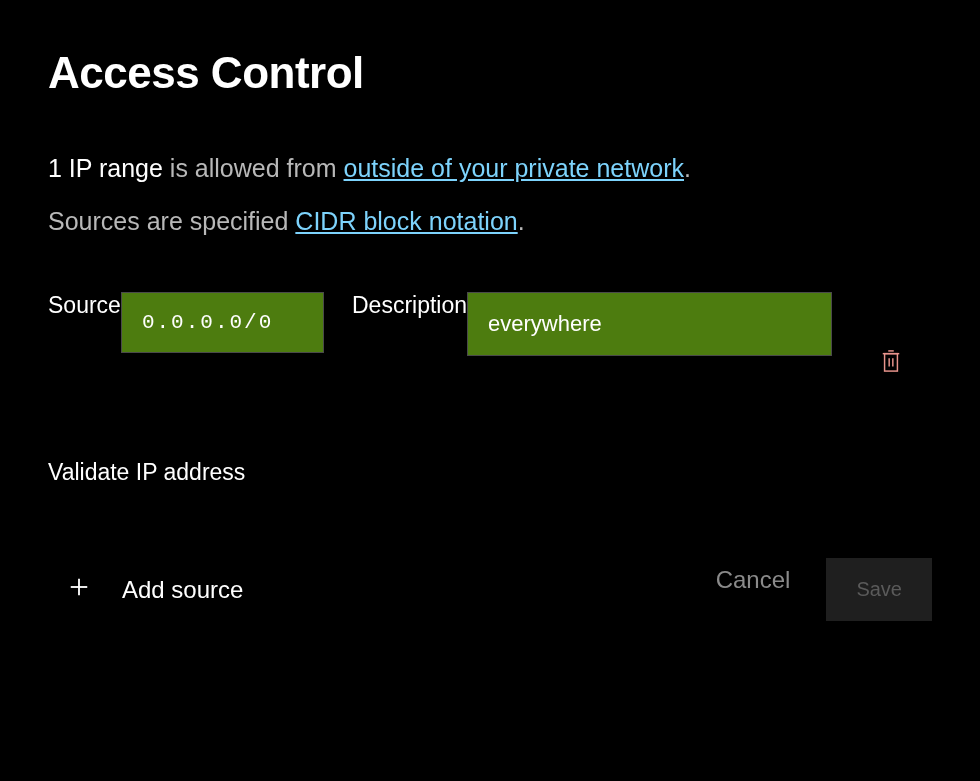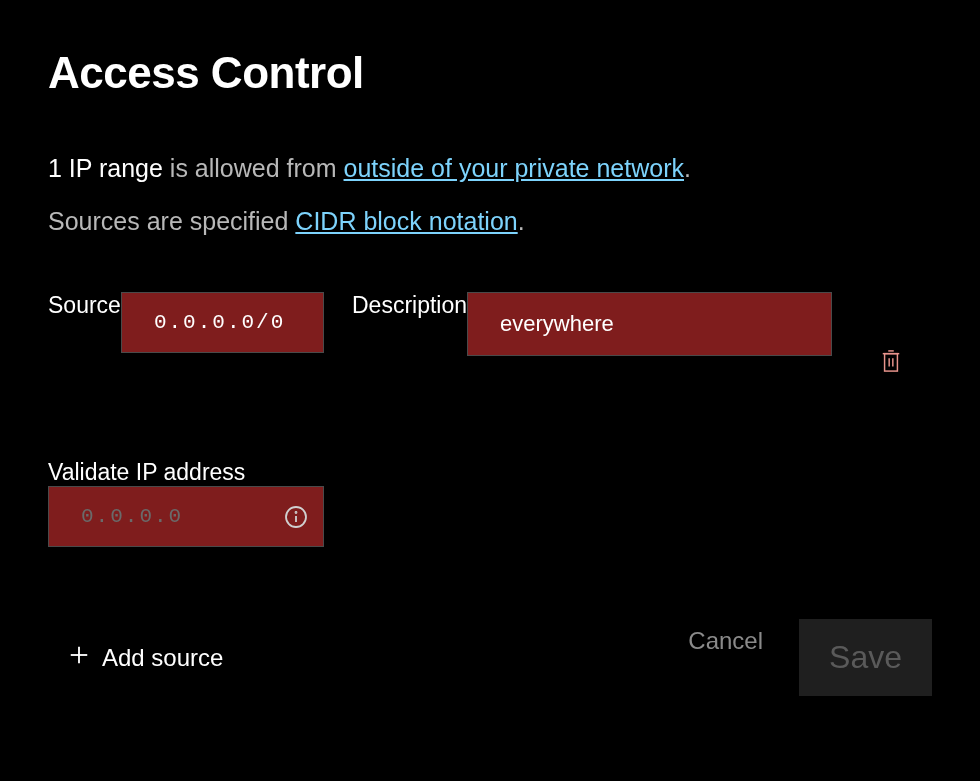--- a/index.html
+++ b/index.html
@@ -56,25 +56,25 @@
     .field-group.description {
       width: 480px;
     }
     .field-label {
       font-size: 23px;
       font-weight: 400;
       color: #ffffff;
       margin-bottom: 16px;
     }
     .input {
-      background: #7f1d1d;
+      background: #4d7c0f;
       border: 1px solid #4a4a4a;
       color: #ffffff;
       font-size: 22px;
-      padding: 18px 32px;
+      padding: 18px 20px;
       width: 100%;
       outline: none;
       font-family: inherit;
     }
     .input.mono {
       font-family: "SFMono-Regular", Consolas, "Liberation Mono", Menlo, monospace;
       letter-spacing: 2px;
       font-size: 21px;
     }
     .input::placeholder {
@@ -129,21 +129,21 @@
     }
     .footer {
       margin-top: 72px;
       display: flex;
       align-items: center;
       justify-content: space-between;
     }
     .add-source-btn {
       display: flex;
       align-items: center;
-      gap: 12px;
+      gap: 32px;
       background: none;
       border: none;
       color: #ffffff;
       font-size: 24px;
       cursor: pointer;
       padding: 10px 20px;
       font-family: inherit;
     }
     .plus-icon-wrap svg {
       width: 22px;
@@ -163,21 +163,21 @@
       color: #8a8a8a;
       font-size: 24px;
       cursor: pointer;
       font-family: inherit;
       padding: 8px 4px;
     }
     .save-btn {
       background: #1f1f1f;
       border: none;
       color: #5a5a5a;
-      font-size: 32px;
+      font-size: 20px;
       padding: 20px 30px;
       cursor: pointer;
       font-family: inherit;
     }
   </style>
 </head>
 <body>
 
 <h1 class="page-title">Access Control</h1>
 
@@ -207,30 +207,20 @@
           <rect x="5" y="6" width="14" height="19" rx="0"></rect>
           <line x1="10" y1="11" x2="10" y2="20"></line>
           <line x1="14" y1="11" x2="14" y2="20"></line>
         </svg>
       </span>
     </button>
   </div>
 
   <div class="validate-group">
     <label class="field-label">Validate IP address</label>
-    <div class="input-with-icon">
-      <input class="input mono" type="text" placeholder="0.0.0.0" style="">
-      <span class="info-icon-wrap">
-        <svg viewBox="0 0 24 24" fill="none" stroke-width="1.8">
-          <circle cx="12" cy="12" r="10"></circle>
-          <line x1="12" y1="11" x2="12" y2="17"></line>
-          <circle cx="12" cy="7.5" r="0.5" fill="#d0d0d0"></circle>
-        </svg>
-      </span>
-    </div>
   </div>
 
   <div class="footer">
     <button class="add-source-btn">
       <span class="plus-icon-wrap">
         <svg viewBox="0 0 24 24" fill="none" stroke-width="2">
           <line x1="12" y1="3" x2="12" y2="21"></line>
           <line x1="3" y1="12" x2="21" y2="12"></line>
         </svg>
       </span>

